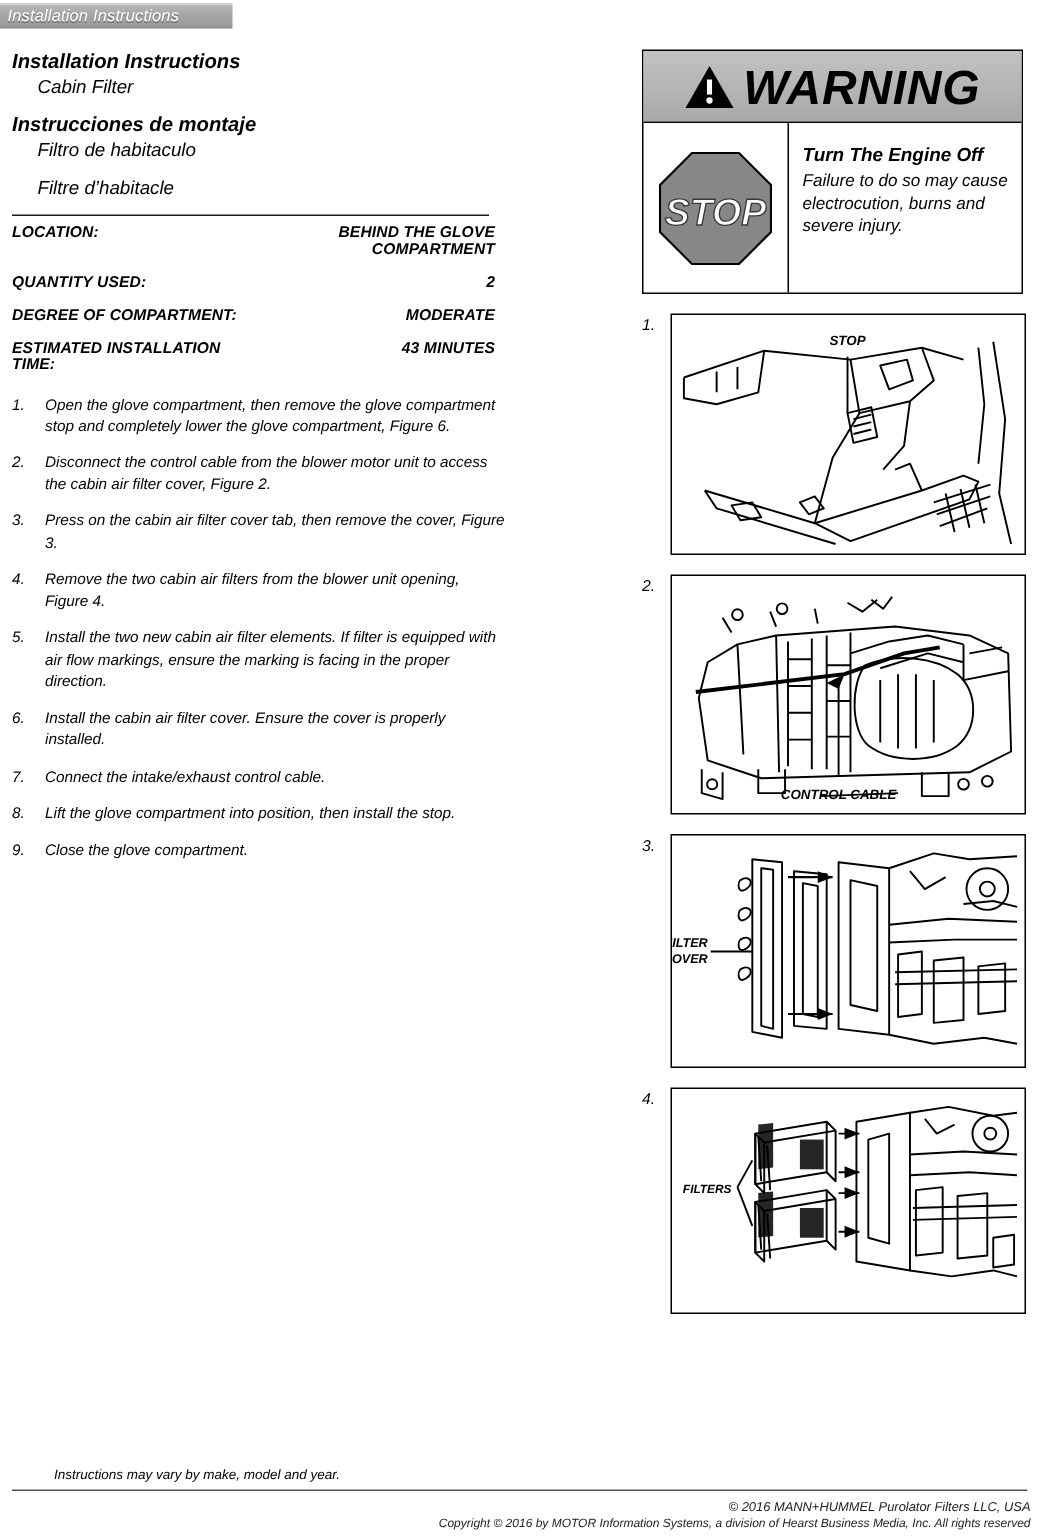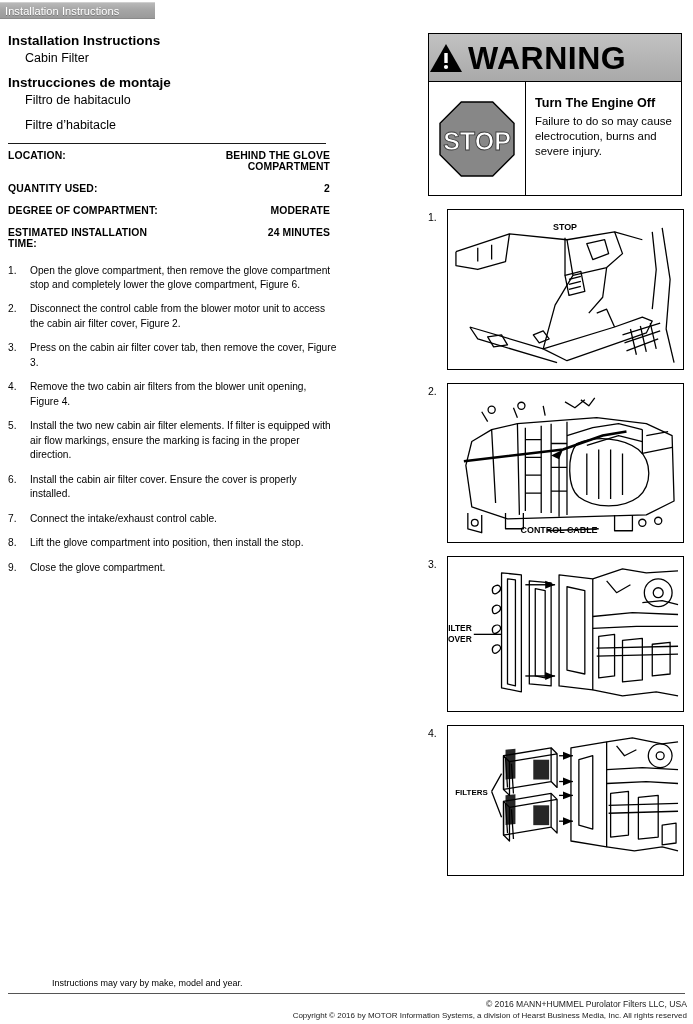--- a/index.html
+++ b/index.html
@@ -16,21 +16,21 @@
     position:absolute;left:0;top:2px;width:155px;height:15px;
     background:linear-gradient(to bottom,#b9b9b9 0%,#a6a6a6 45%,#9a9a9a 100%);
     border-top:1px solid #cfcfcf;border-bottom:1px solid #8a8a8a;
     display:flex;align-items:center;
   }
   .titlebar span{
     font-size:11px;color:#ffffff;padding-left:5px;letter-spacing:.1px;
     text-shadow:0 1px 0 rgba(0,0,0,.25);
   }
   
-  .page{position:absolute;left:0;top:0;width:693px;height:916px;}
+  .page{position:absolute;left:0;top:0;width:693px;height:916px;font-style:italic;}
   .left-col{position:absolute;left:8px;top:33px;width:340px;}
   .right-col{position:absolute;left:428px;top:33px;width:258px;}
 
   
   .lang-block{margin-bottom:9px;}
   .lang-title{font-size:13.5px;font-weight:bold;line-height:1.25;}
   .lang-sub{font-size:12.5px;font-weight:normal;line-height:1.3;padding-left:17px;}
   .rule{border:0;border-top:1.4px solid #1a1a1a;margin:9px 0 6px 0;width:318px;}
   .partno{font-size:25px;font-weight:bold;letter-spacing:-.4px;margin:4px 0 13px 0;}
 
@@ -39,32 +39,32 @@
   .spec td{font-size:10.4px;font-weight:bold;padding:0 0 11px 0;vertical-align:top;letter-spacing:.1px;}
   .spec td.val{text-align:right;}
 
   
   .steps{margin-top:4px;width:330px;}
   .step{display:flex;margin-bottom:10px;}
   .step-num{width:22px;flex:0 0 22px;font-size:10.2px;line-height:1.42;}
   .step-txt{font-size:10.2px;line-height:1.42;flex:1;}
 
   
-  .note{position:absolute;left:24px;top:978px;font-size:9px;padding-left:28px;}
+  .note{position:absolute;left:8px;top:978px;font-size:9px;padding-left:28px;}
   .footrule{position:absolute;left:8px;top:993px;width:677px;border-top:1.2px solid #555;}
   .doc-id{position:absolute;left:8px;top:1038px;font-size:8.5px;color:#222;}
   .copy1{position:absolute;right:6px;top:999px;font-size:8.6px;color:#222;white-space:nowrap;}
   .copy2{position:absolute;right:6px;top:1011px;font-size:8px;color:#222;white-space:nowrap;}
 
   
   .warnbox{border:1.6px solid #000;width:254px;box-sizing:border-box;background:#fff;}
   .warnhead{
     background:linear-gradient(to bottom,#c2c2c2,#a9a9a9);
     border-bottom:1.6px solid #000;
-    display:flex;align-items:center;justify-content:flex-start;
+    display:flex;align-items:center;justify-content:center;
     height:47px;gap:5px;
   }
   .warn-tri{width:34px;height:30px;display:block;}
   .warnhead .wtext{font-size:32px;font-weight:bold;letter-spacing:.5px;line-height:1;}
   .warnbody{display:flex;align-items:stretch;height:113px;}
   .stopcell{width:96px;flex:0 0 96px;border-right:1.5px solid #000;display:flex;align-items:center;justify-content:center;}
   .stopsign{width:76px;height:76px;display:block;}
   .warntextcell{padding:14px 7px 6px 9px;}
   .warn-h{font-size:12.6px;font-weight:bold;margin-bottom:4px;}
   .warn-p{font-size:11.4px;line-height:1.32;}
@@ -115,21 +115,21 @@
       <tr>
         <td>QUANTITY USED:</td>
         <td class="val">2</td>
       </tr>
       <tr>
         <td>DEGREE OF COMPARTMENT:</td>
         <td class="val">MODERATE</td>
       </tr>
       <tr>
         <td>ESTIMATED INSTALLATION TIME:</td>
-        <td class="val">24 MINUTES</td>
+        <td class="val">43 MINUTES</td>
       </tr>
     </tbody>
       </table>
 
     <div class="steps">
       <div class="step">
         <div class="step-num">1.</div>
         <div class="step-txt">Open the glove compartment, then remove the glove compartment stop and completely lower the glove compartment, Figure 6.</div>
       </div>
       <div class="step">

